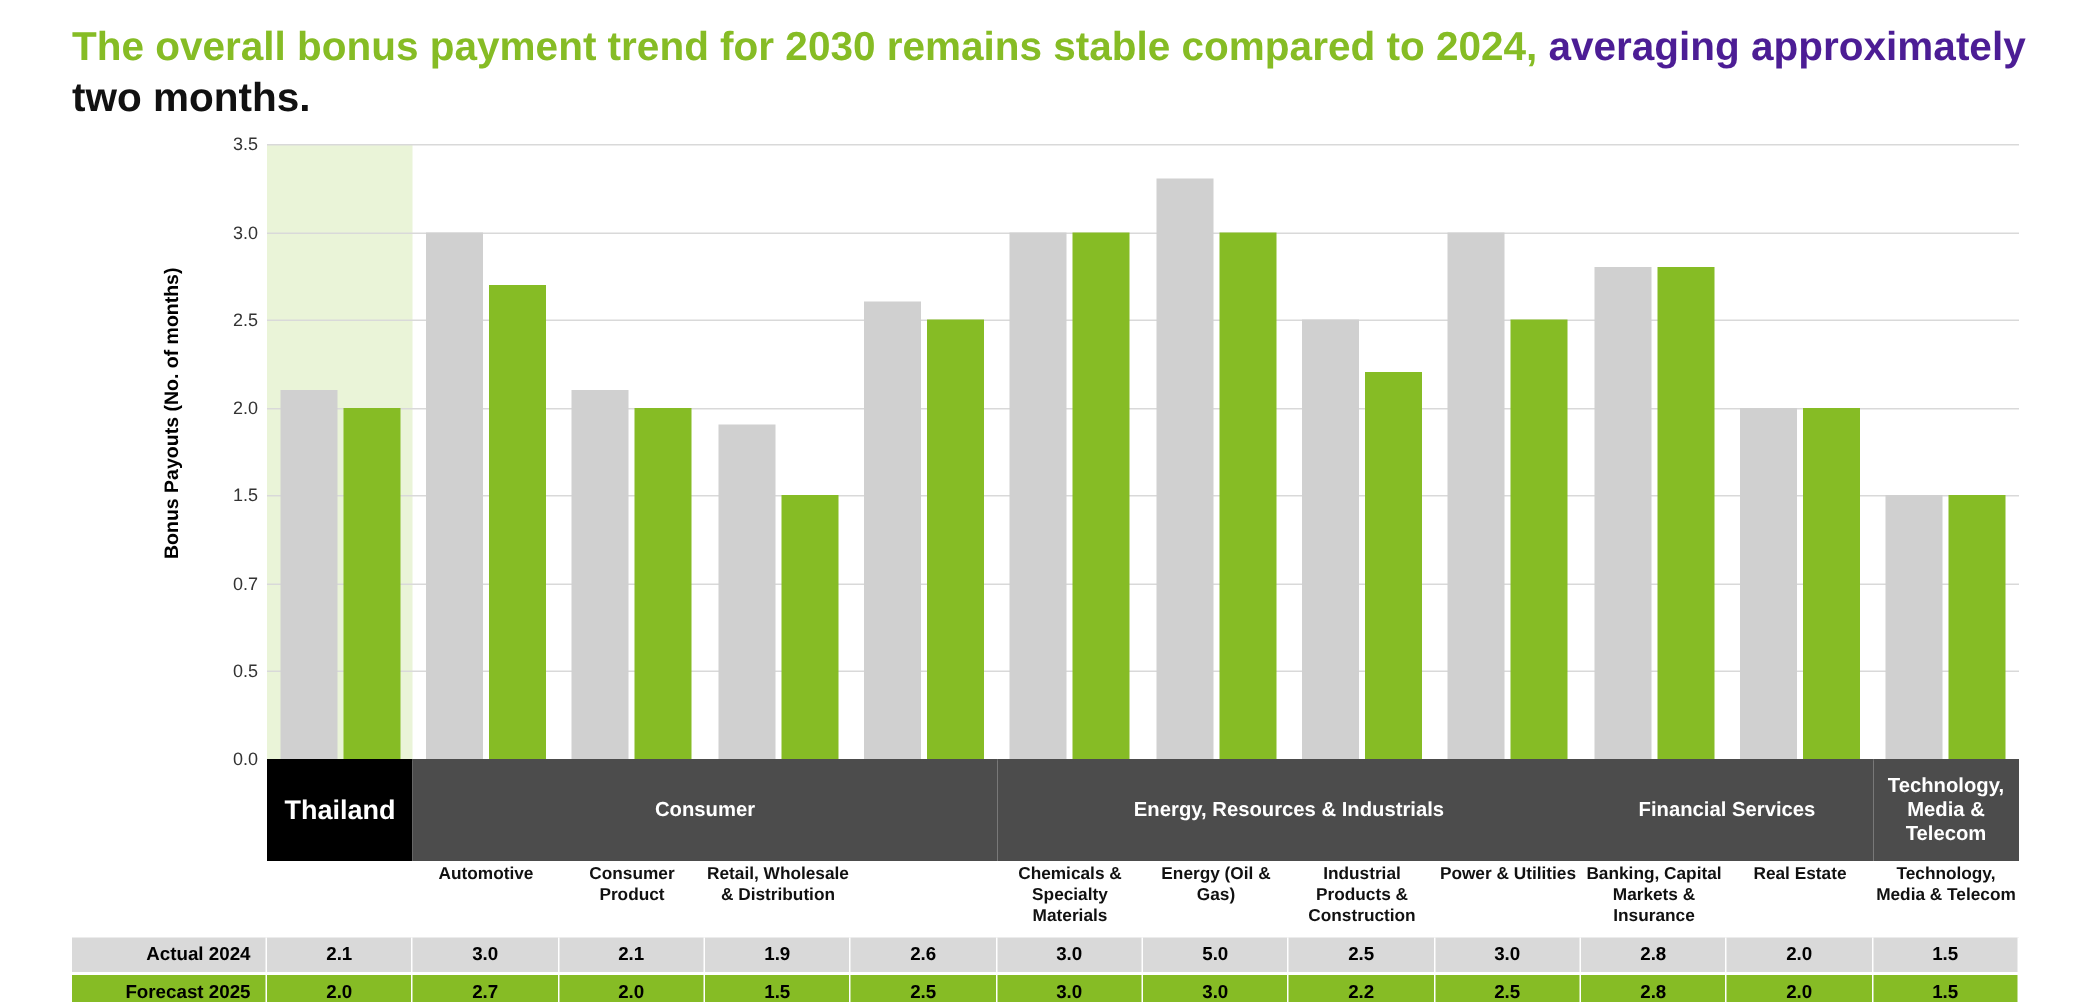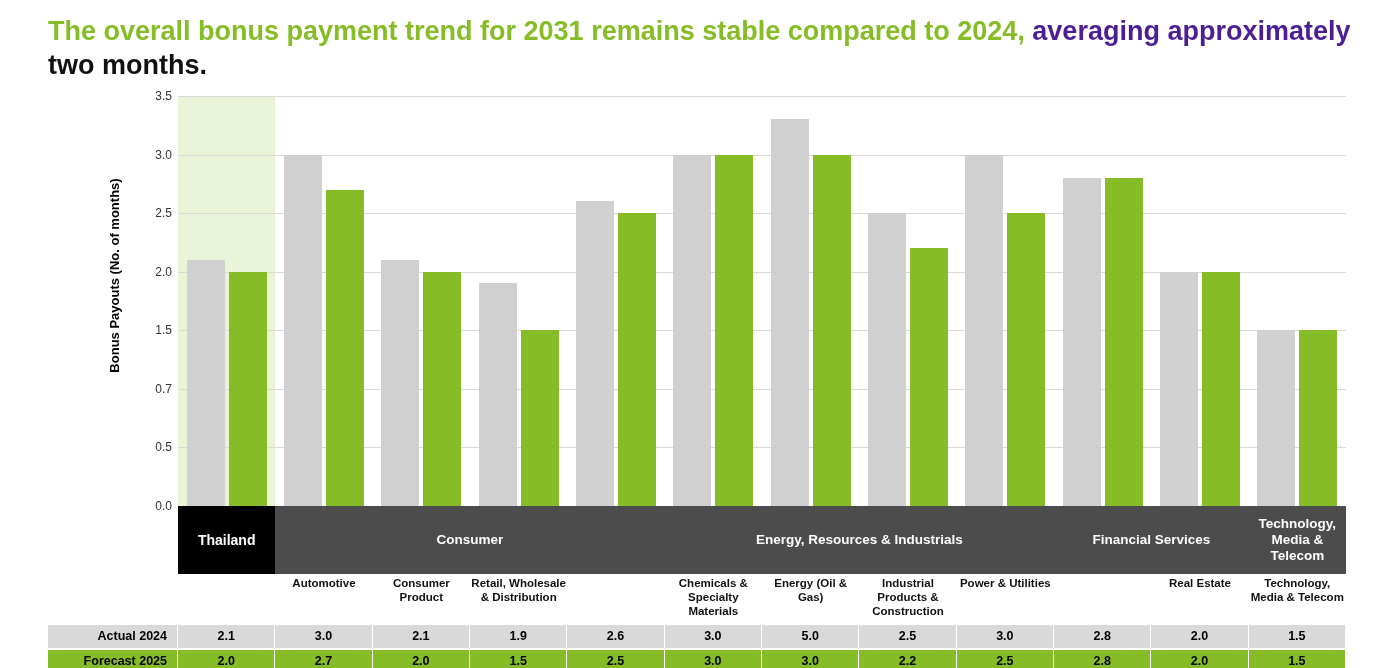--- a/index.html
+++ b/index.html
@@ -161,21 +161,21 @@
     justify-content: center;
     color: #ffffff;
     font-size: 13.5px;
     font-weight: bold;
     text-align: center;
     line-height: 16px;
     box-sizing: border-box;
   }
   .band-cell.thailand {
     background: #000000;
-    font-size: 14px;
+    font-size: 18px;
   }
   .band-cell.sector {
     background: #4C4C4C;
   }
 
   
   .sublabels {
     position: absolute;
     left: 178px;
     top: 576px;
@@ -225,21 +225,21 @@
     text-align: right;
     padding-right: 10px;
   }
 </style>
 </head>
 <body>
 
 <div class="page">
 
   <div class="title">
-    <span class="green">The overall bonus payment trend for 2031 remains stable compared to 2024,</span><span class="normal"> averaging approximately </span><span>two months</span><span>.</span>
+    <span class="green">The overall bonus payment trend for 2030 remains stable compared to 2024,</span><span class="normal"> averaging approximately </span><span>two months</span><span>.</span>
   </div>
 
   <div class="chart-wrap">
     <div class="ylabel">
       <span>Bonus Payouts (No. of months)</span>
     </div>
     <div class="yticks" id="yticks">
         <div style="top: 410px;">0.0</div>
         <div style="top: 351.429px;">0.5</div>
         <div style="top: 292.857px;">0.7</div>
@@ -344,20 +344,21 @@
     </div>
 
   <div class="sublabels" id="sublabels">
       <div class="sublabel" style="left: 97.3333px; width: 97.3333px;">Automotive</div>
       <div class="sublabel" style="left: 194.667px; width: 97.3333px;">Consumer Product</div>
       <div class="sublabel" style="left: 292px; width: 97.3333px;">Retail, Wholesale &amp; Distribution</div>
       <div class="sublabel" style="left: 486.667px; width: 97.3333px;">Chemicals &amp; Specialty Materials</div>
       <div class="sublabel" style="left: 584px; width: 97.3333px;">Energy (Oil &amp; Gas)</div>
       <div class="sublabel" style="left: 681.333px; width: 97.3333px;">Industrial Products &amp; Construction</div>
       <div class="sublabel" style="left: 778.667px; width: 97.3333px;">Power &amp; Utilities</div>
+      <div class="sublabel" style="left: 876px; width: 97.3333px;">Banking, Capital Markets &amp; Insurance</div>
       <div class="sublabel" style="left: 973.333px; width: 97.3333px;">Real Estate</div>
       <div class="sublabel" style="left: 1070.67px; width: 97.3333px;">Technology, Media &amp; Telecom</div>
     </div>
 
   <div class="datatable" id="datatable">
       <div class="row actual">
         <div class="cell label" style="left: 0px; width: 130px;">Actual 2024</div>
         <div class="cell" style="left: 130px; width: 97.3333px;">2.1</div>
         <div class="cell" style="left: 227.333px; width: 97.3333px;">3.0</div>
         <div class="cell" style="left: 324.667px; width: 97.3333px;">2.1</div>

